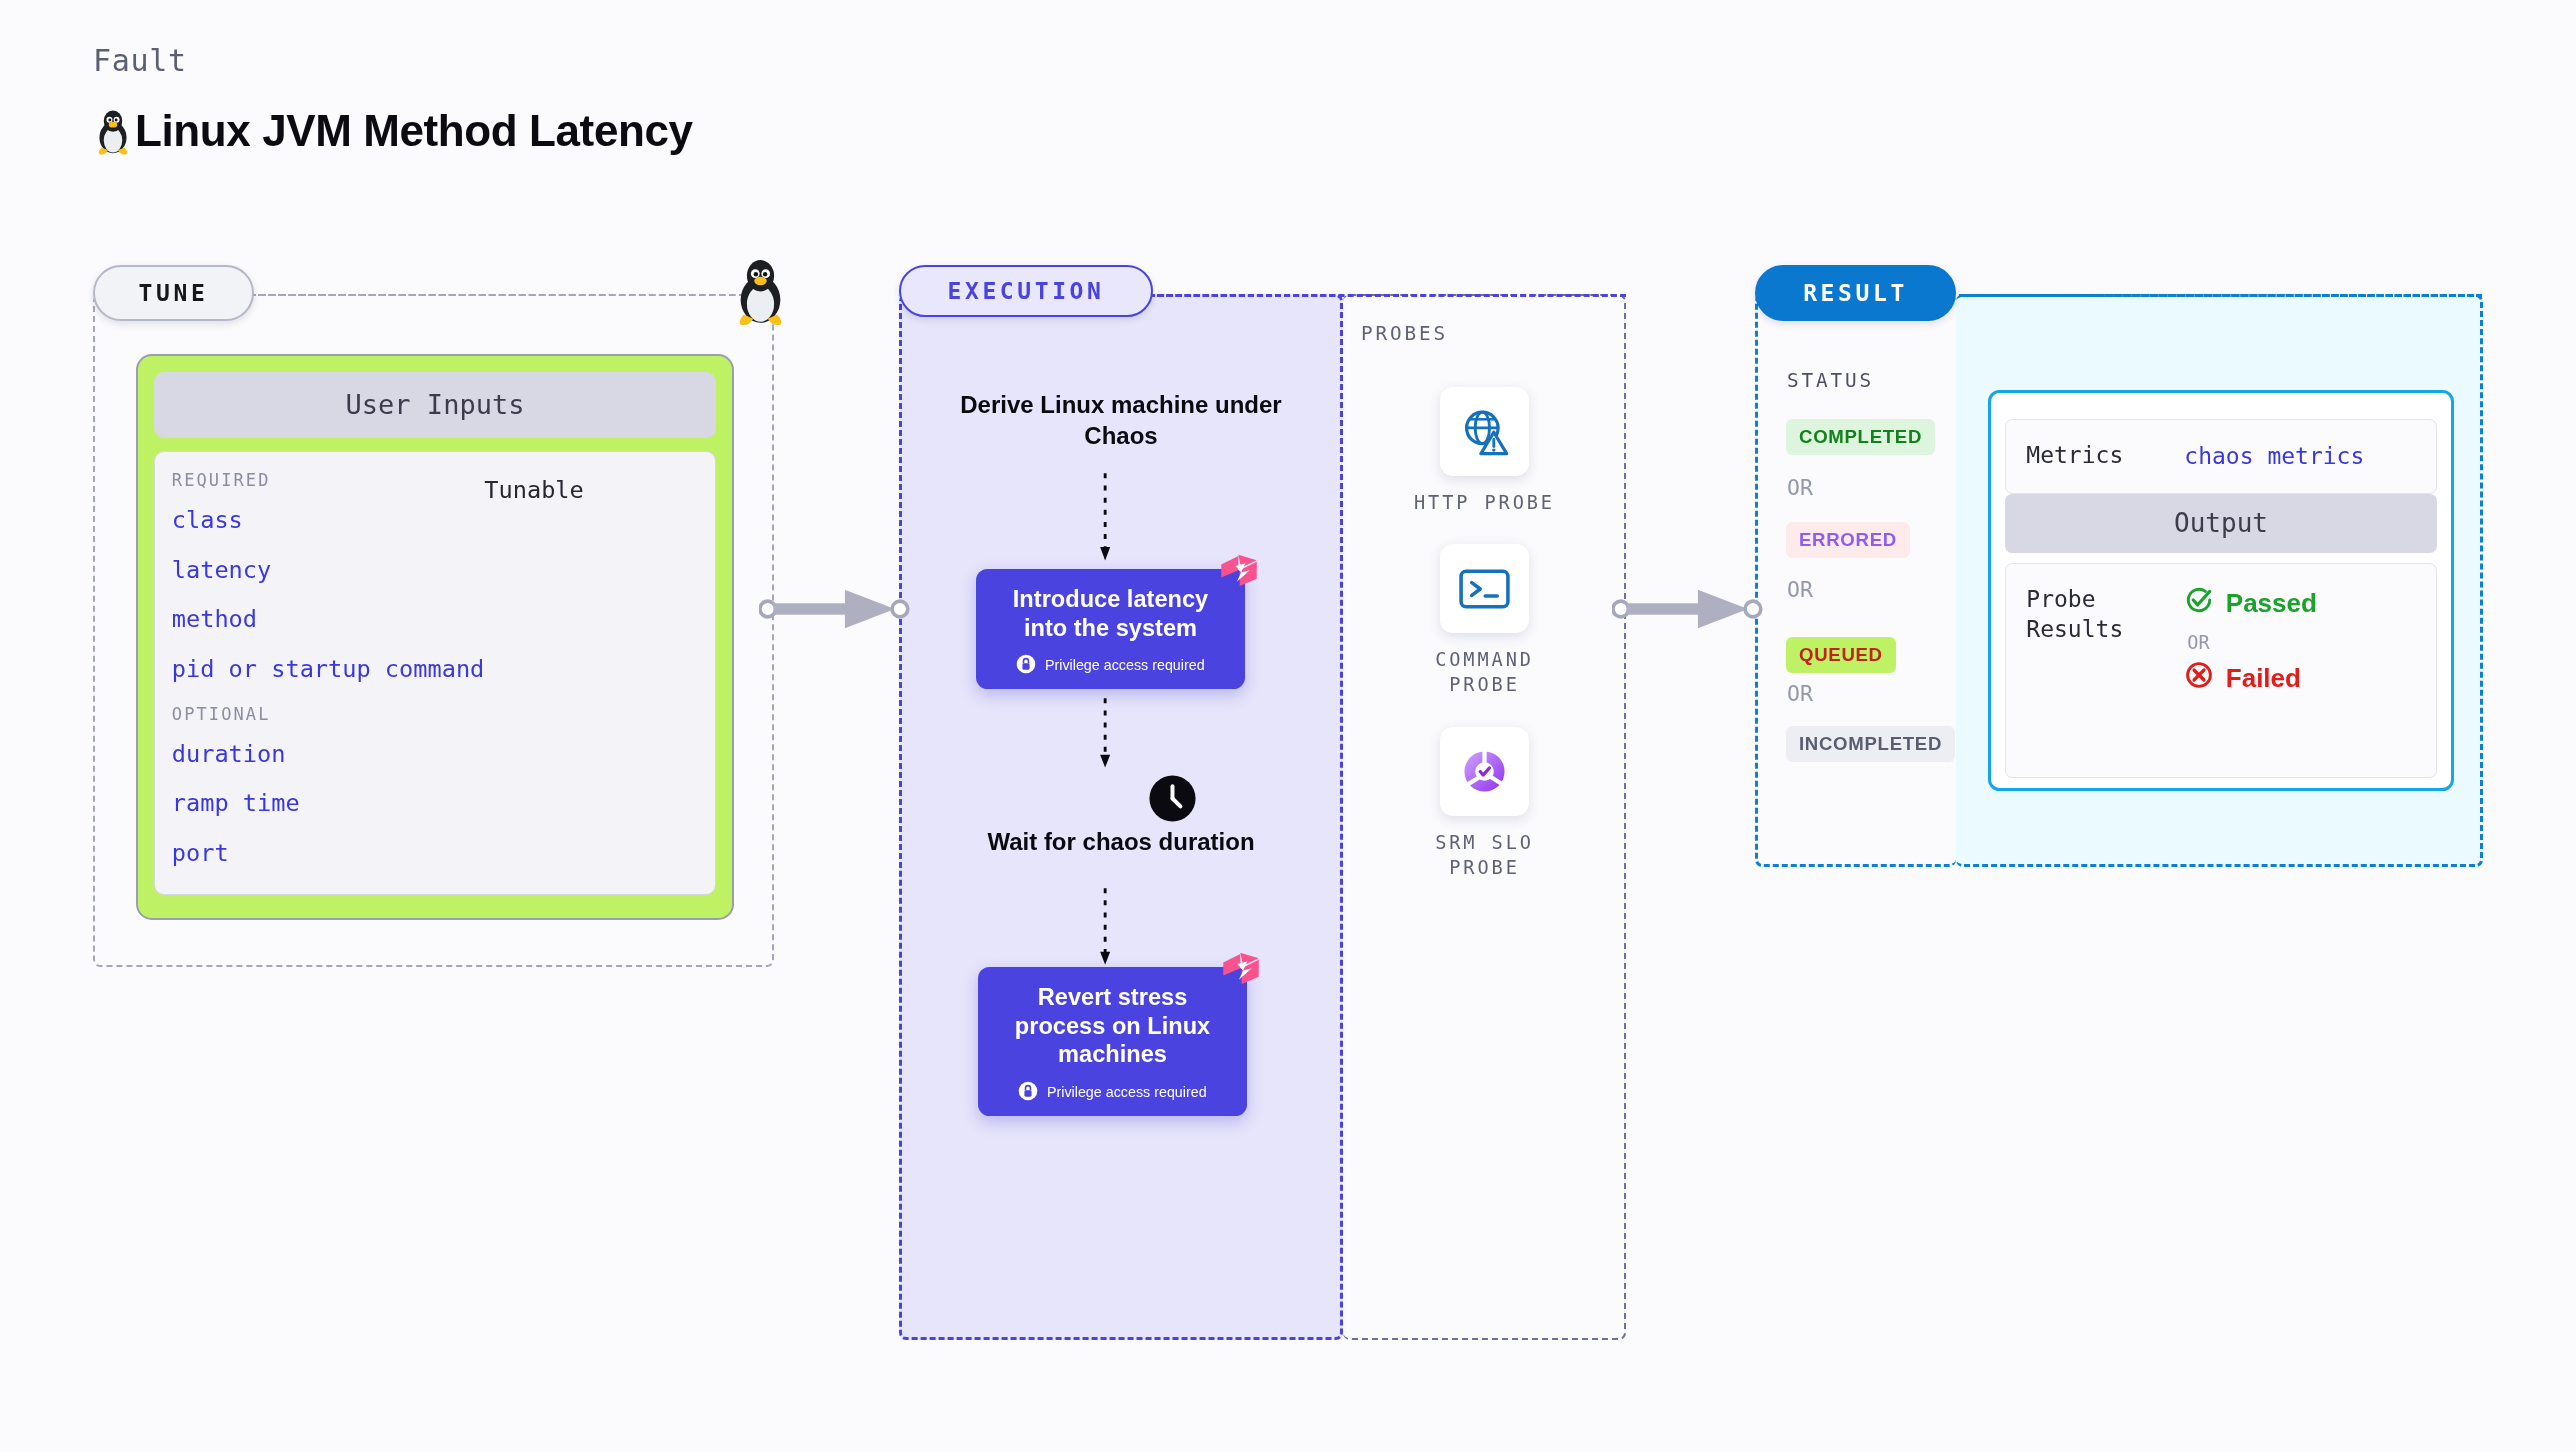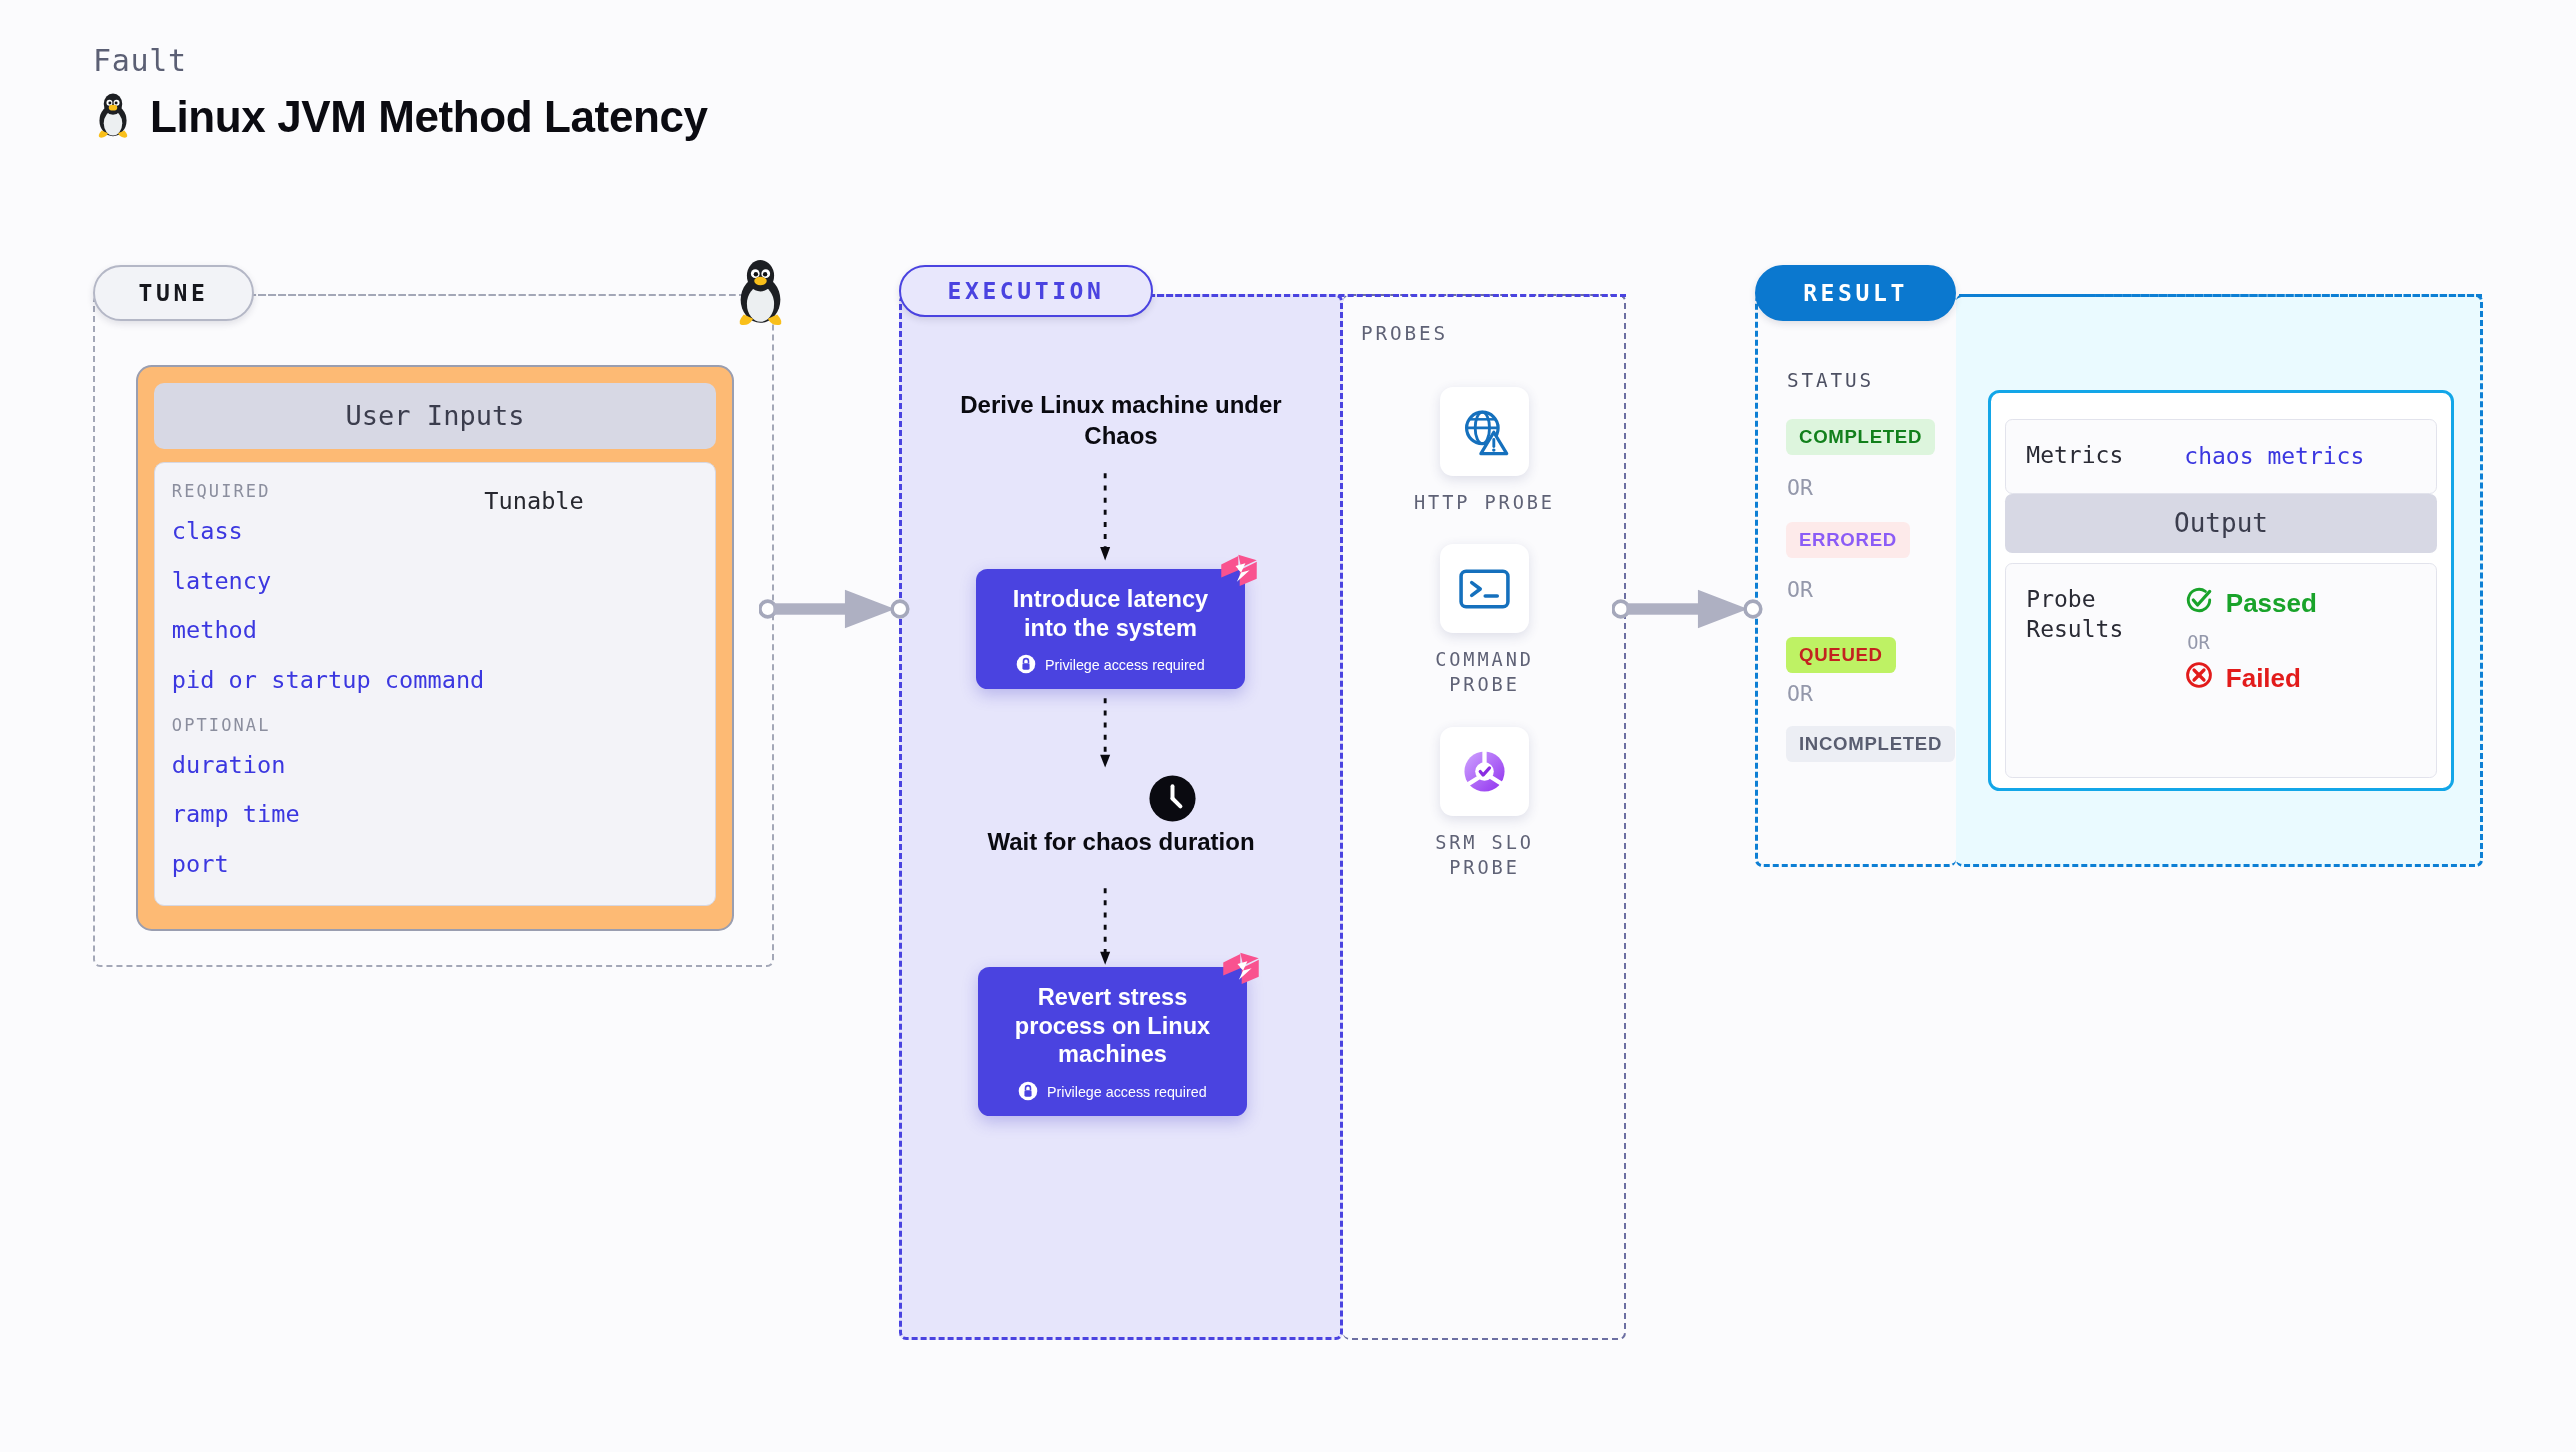--- a/index.html
+++ b/index.html
@@ -16,23 +16,23 @@
   
   #header { position: absolute; left: 93px; top: 43px; }
   #fault-label {
     font-family: "DejaVu Sans Mono", monospace;
     font-size: 30px;
     color: #5b5f74;
     letter-spacing: 0.7px;
   }
   #title-row {
     display: flex;
-    align-items: flex-start;
-    gap: 17px;
-    margin-top: 14px;
+    align-items: flex-end;
+    gap: 2px;
+    margin-top: 28px;
   }
   #title-text {
     font-size: 44px;
     font-weight: bold;
     color: #0b0b11;
     letter-spacing: -0.4px;
   }
 
   
   .tux { display: block; }
@@ -131,23 +131,23 @@
   #tune-dash   { left: 258px;  top: 294px; width: 487px; border-top-color: #a3a7b7; }
   #exec-dash   { left: 1157px; top: 294px; width: 469px; border-top-color: #4a43e0; border-top-width: 3.6px; }
   #result-dash { left: 1959px; top: 294px; width: 523px; border-top-color: #0d7fd4; border-top-width: 3.6px; }
 
   
   #tux-marker { position: absolute; left: 731px; top: 258px; }
 
   
   #user-inputs-card {
     position: absolute;
-    left: 136px; top: 365px;
+    left: 136px; top: 354px;
     width: 598px; height: 566px;
-    background: #fdba74;
+    background: #bef264;
     border: 2.9px solid #9a9eb0;
     border-radius: 15.8px;
     padding: 15.8px;
   }
   #user-inputs-header {
     height: 66px;
     background: #d7d8e4;
     border-radius: 10px;
     display: flex;
     align-items: center;

